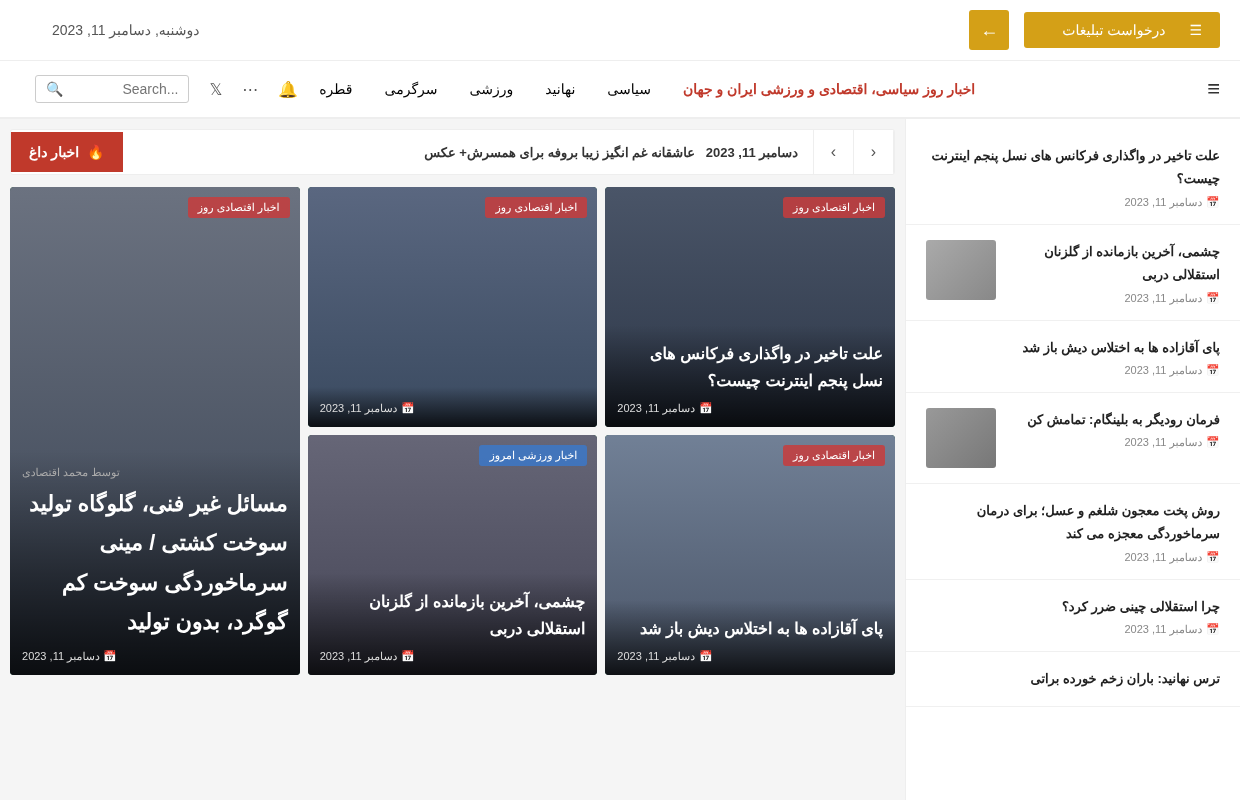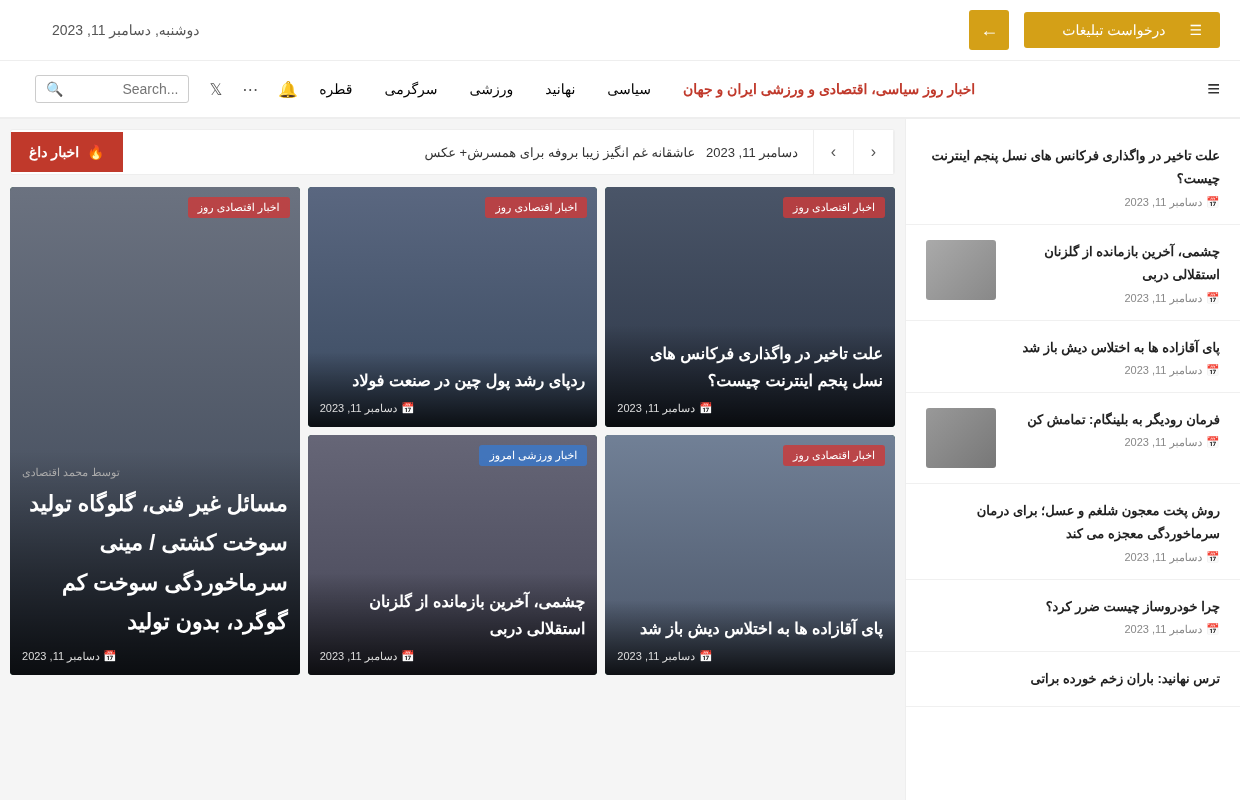--- a/index.html
+++ b/index.html
@@ -194,20 +194,21 @@
       display: flex;
       align-items: center;
       gap: 8px;
     }
     .breaking-text {
       flex: 1;
       padding: 12px 15px;
       font-size: 13px;
       color: #333;
       text-align: right;
+      font-weight: bold;
     }
     .breaking-arrows {
       display: flex;
       gap: 0;
       border-right: 1px solid #eee;
     }
     .breaking-arrow {
       width: 40px;
       height: 44px;
       display: flex;
@@ -394,21 +395,21 @@
         <div class="sidebar-article-title">روش پخت معجون شلغم و عسل؛ برای درمان سرماخوردگی معجزه می کند</div>
         <div class="sidebar-article-date">
           <span>📅</span>
           <span>دسامبر 11, 2023</span>
         </div>
       </div>
     </div>
 
     <div class="sidebar-article">
       <div class="text-col">
-        <div class="sidebar-article-title">چرا خودروساز چیست ضرر کرد؟</div>
+        <div class="sidebar-article-title">چرا استقلالی چینی ضرر کرد؟</div>
         <div class="sidebar-article-date">
           <span>📅</span>
           <span>دسامبر 11, 2023</span>
         </div>
       </div>
     </div>
 
     <div class="sidebar-article">
       <div class="text-col">
         <div class="sidebar-article-title">ترس نهانید: باران زخم خورده براتی</div>
@@ -446,21 +447,20 @@
             <span>📅</span>
             <span>دسامبر 11, 2023</span>
           </div>
         </div>
       </div>
 
       <div class="news-card">
         <div class="news-card-bg medium" style="background: linear-gradient(to bottom, #5a6780 0%, #3a4a60 100%);"></div>
         <span class="category-tag">اخبار اقتصادی روز</span>
         <div class="card-overlay">
-          <div class="card-title">ردپای رشد پول چین در صنعت فولاد</div>
           <div class="card-date">
             <span>📅</span>
             <span>دسامبر 11, 2023</span>
           </div>
         </div>
       </div>
 
       <div class="news-card large">
         <div class="news-card-bg gray2" style="background: linear-gradient(to bottom, #6b7280 0%, #374151 100%); height: 100%; min-height: 488px;"></div>
         <span class="category-tag">اخبار اقتصادی روز</span>

